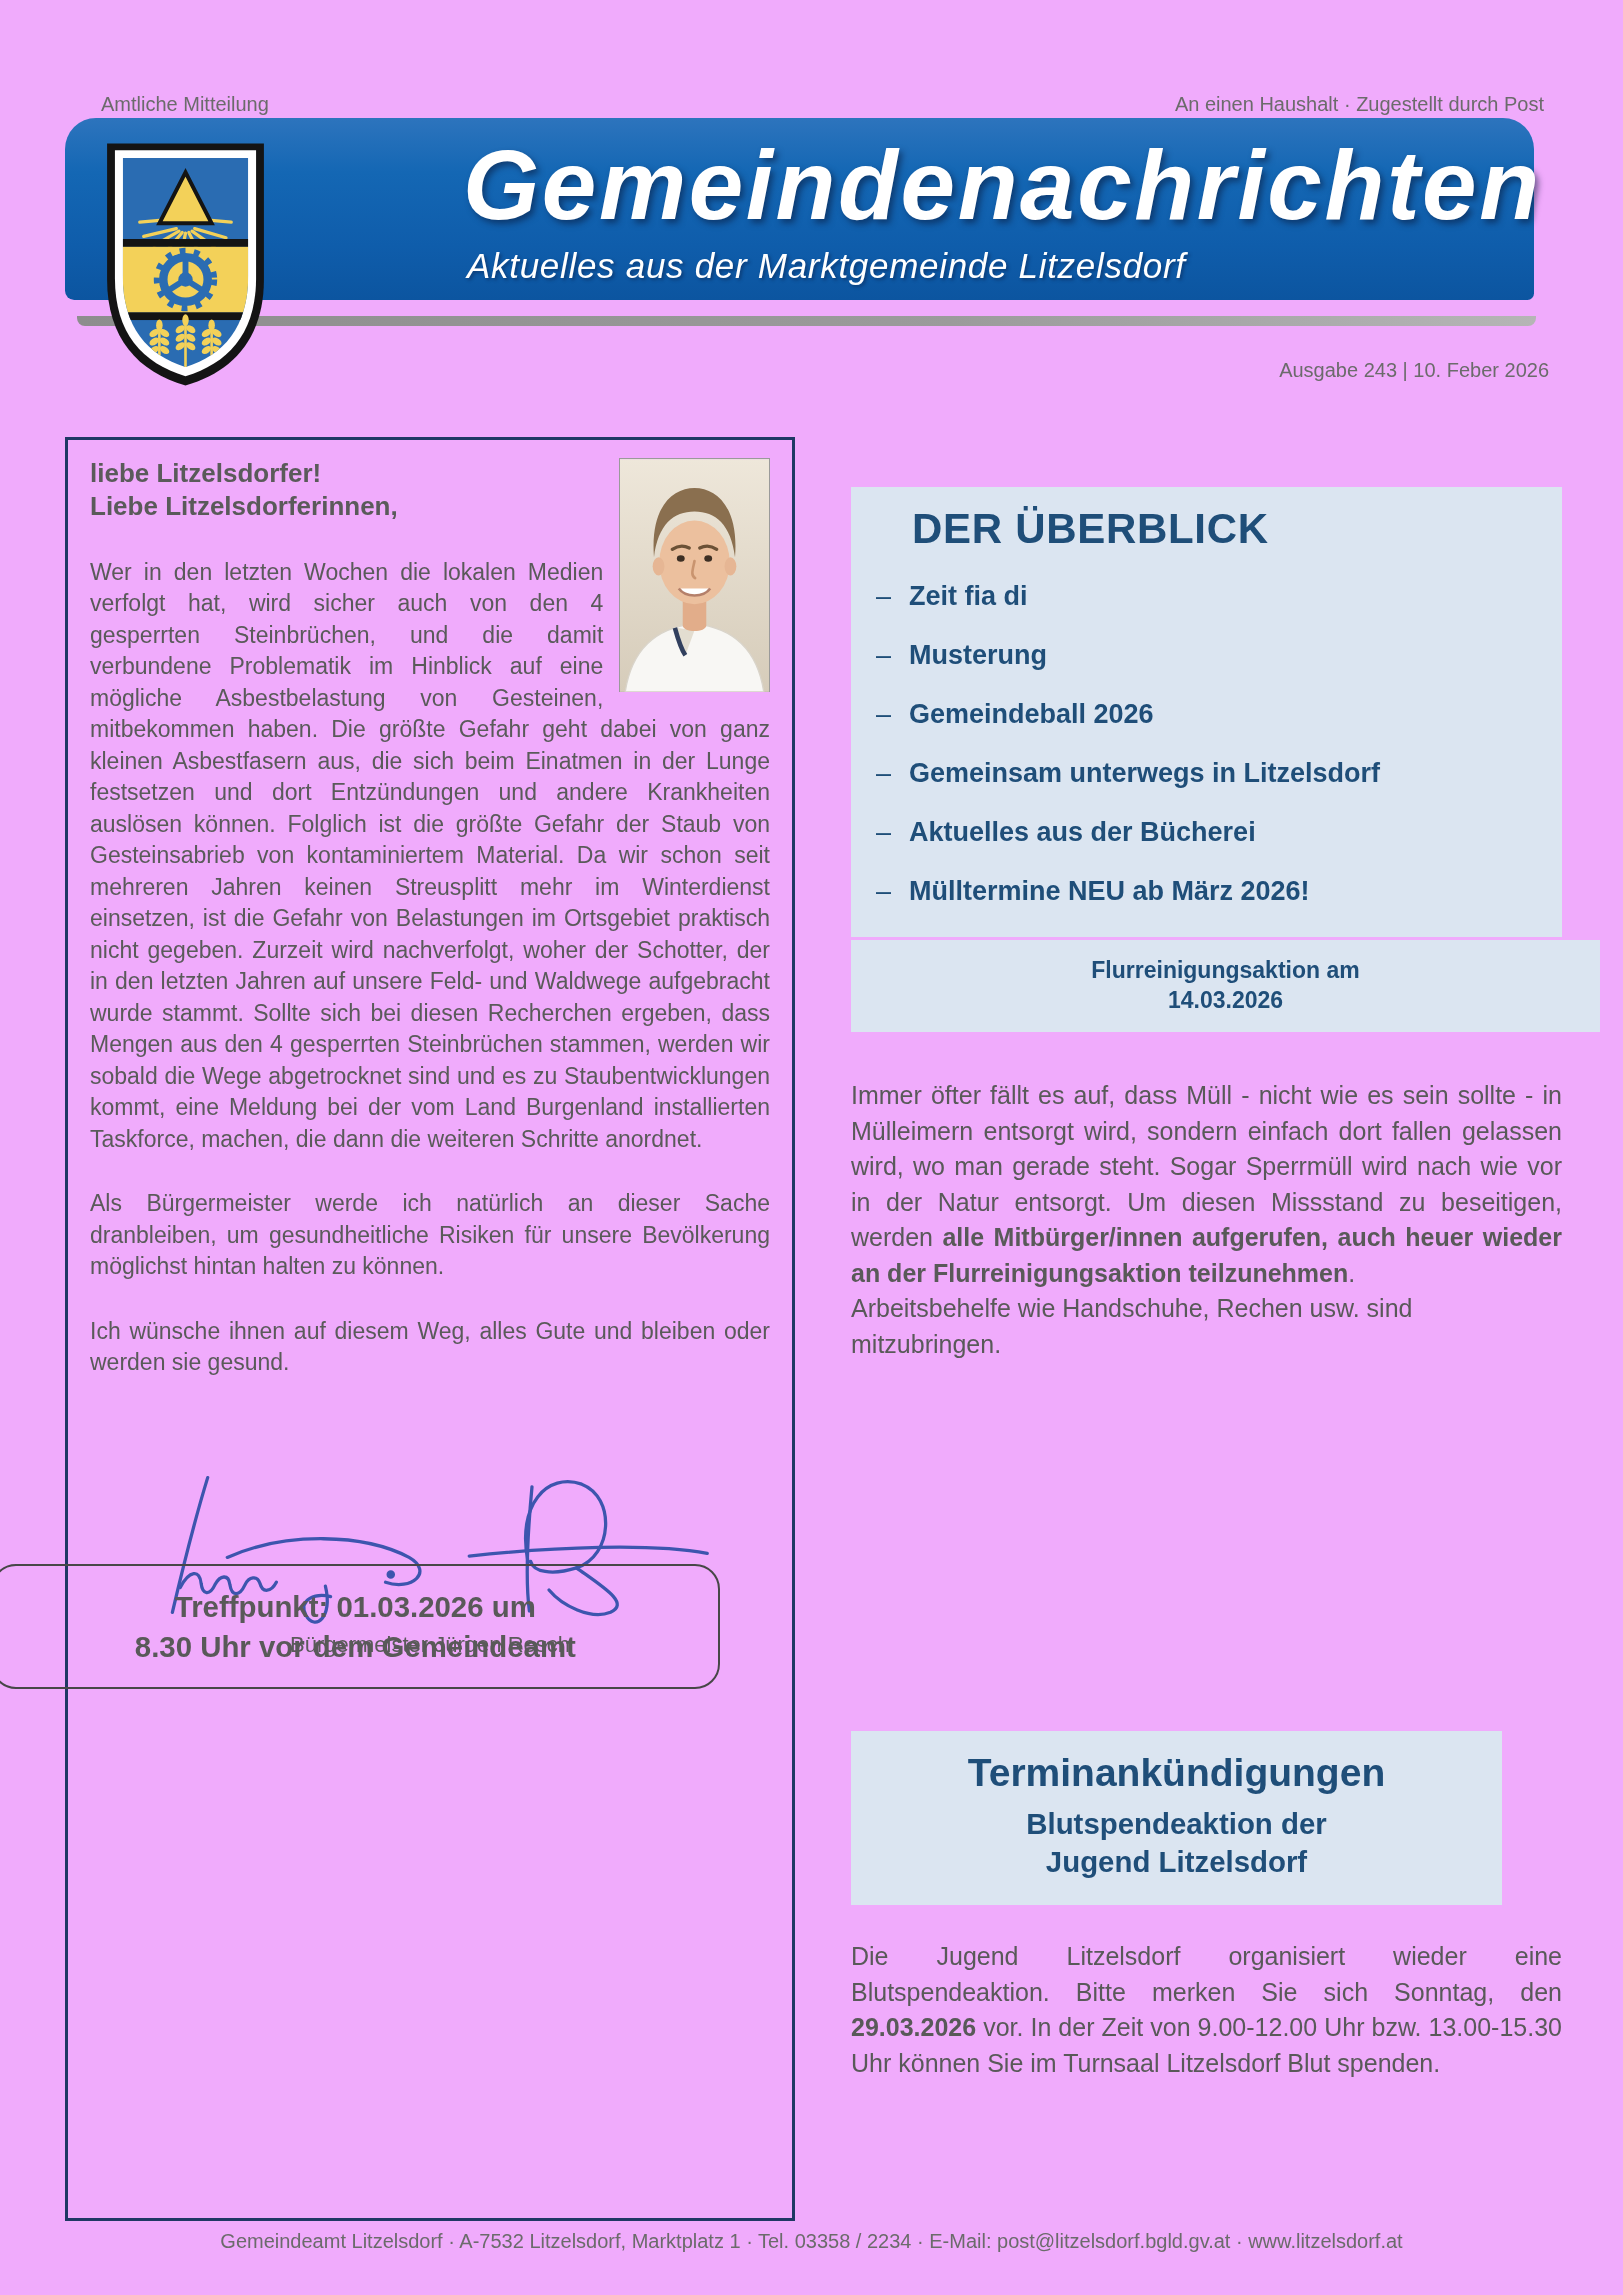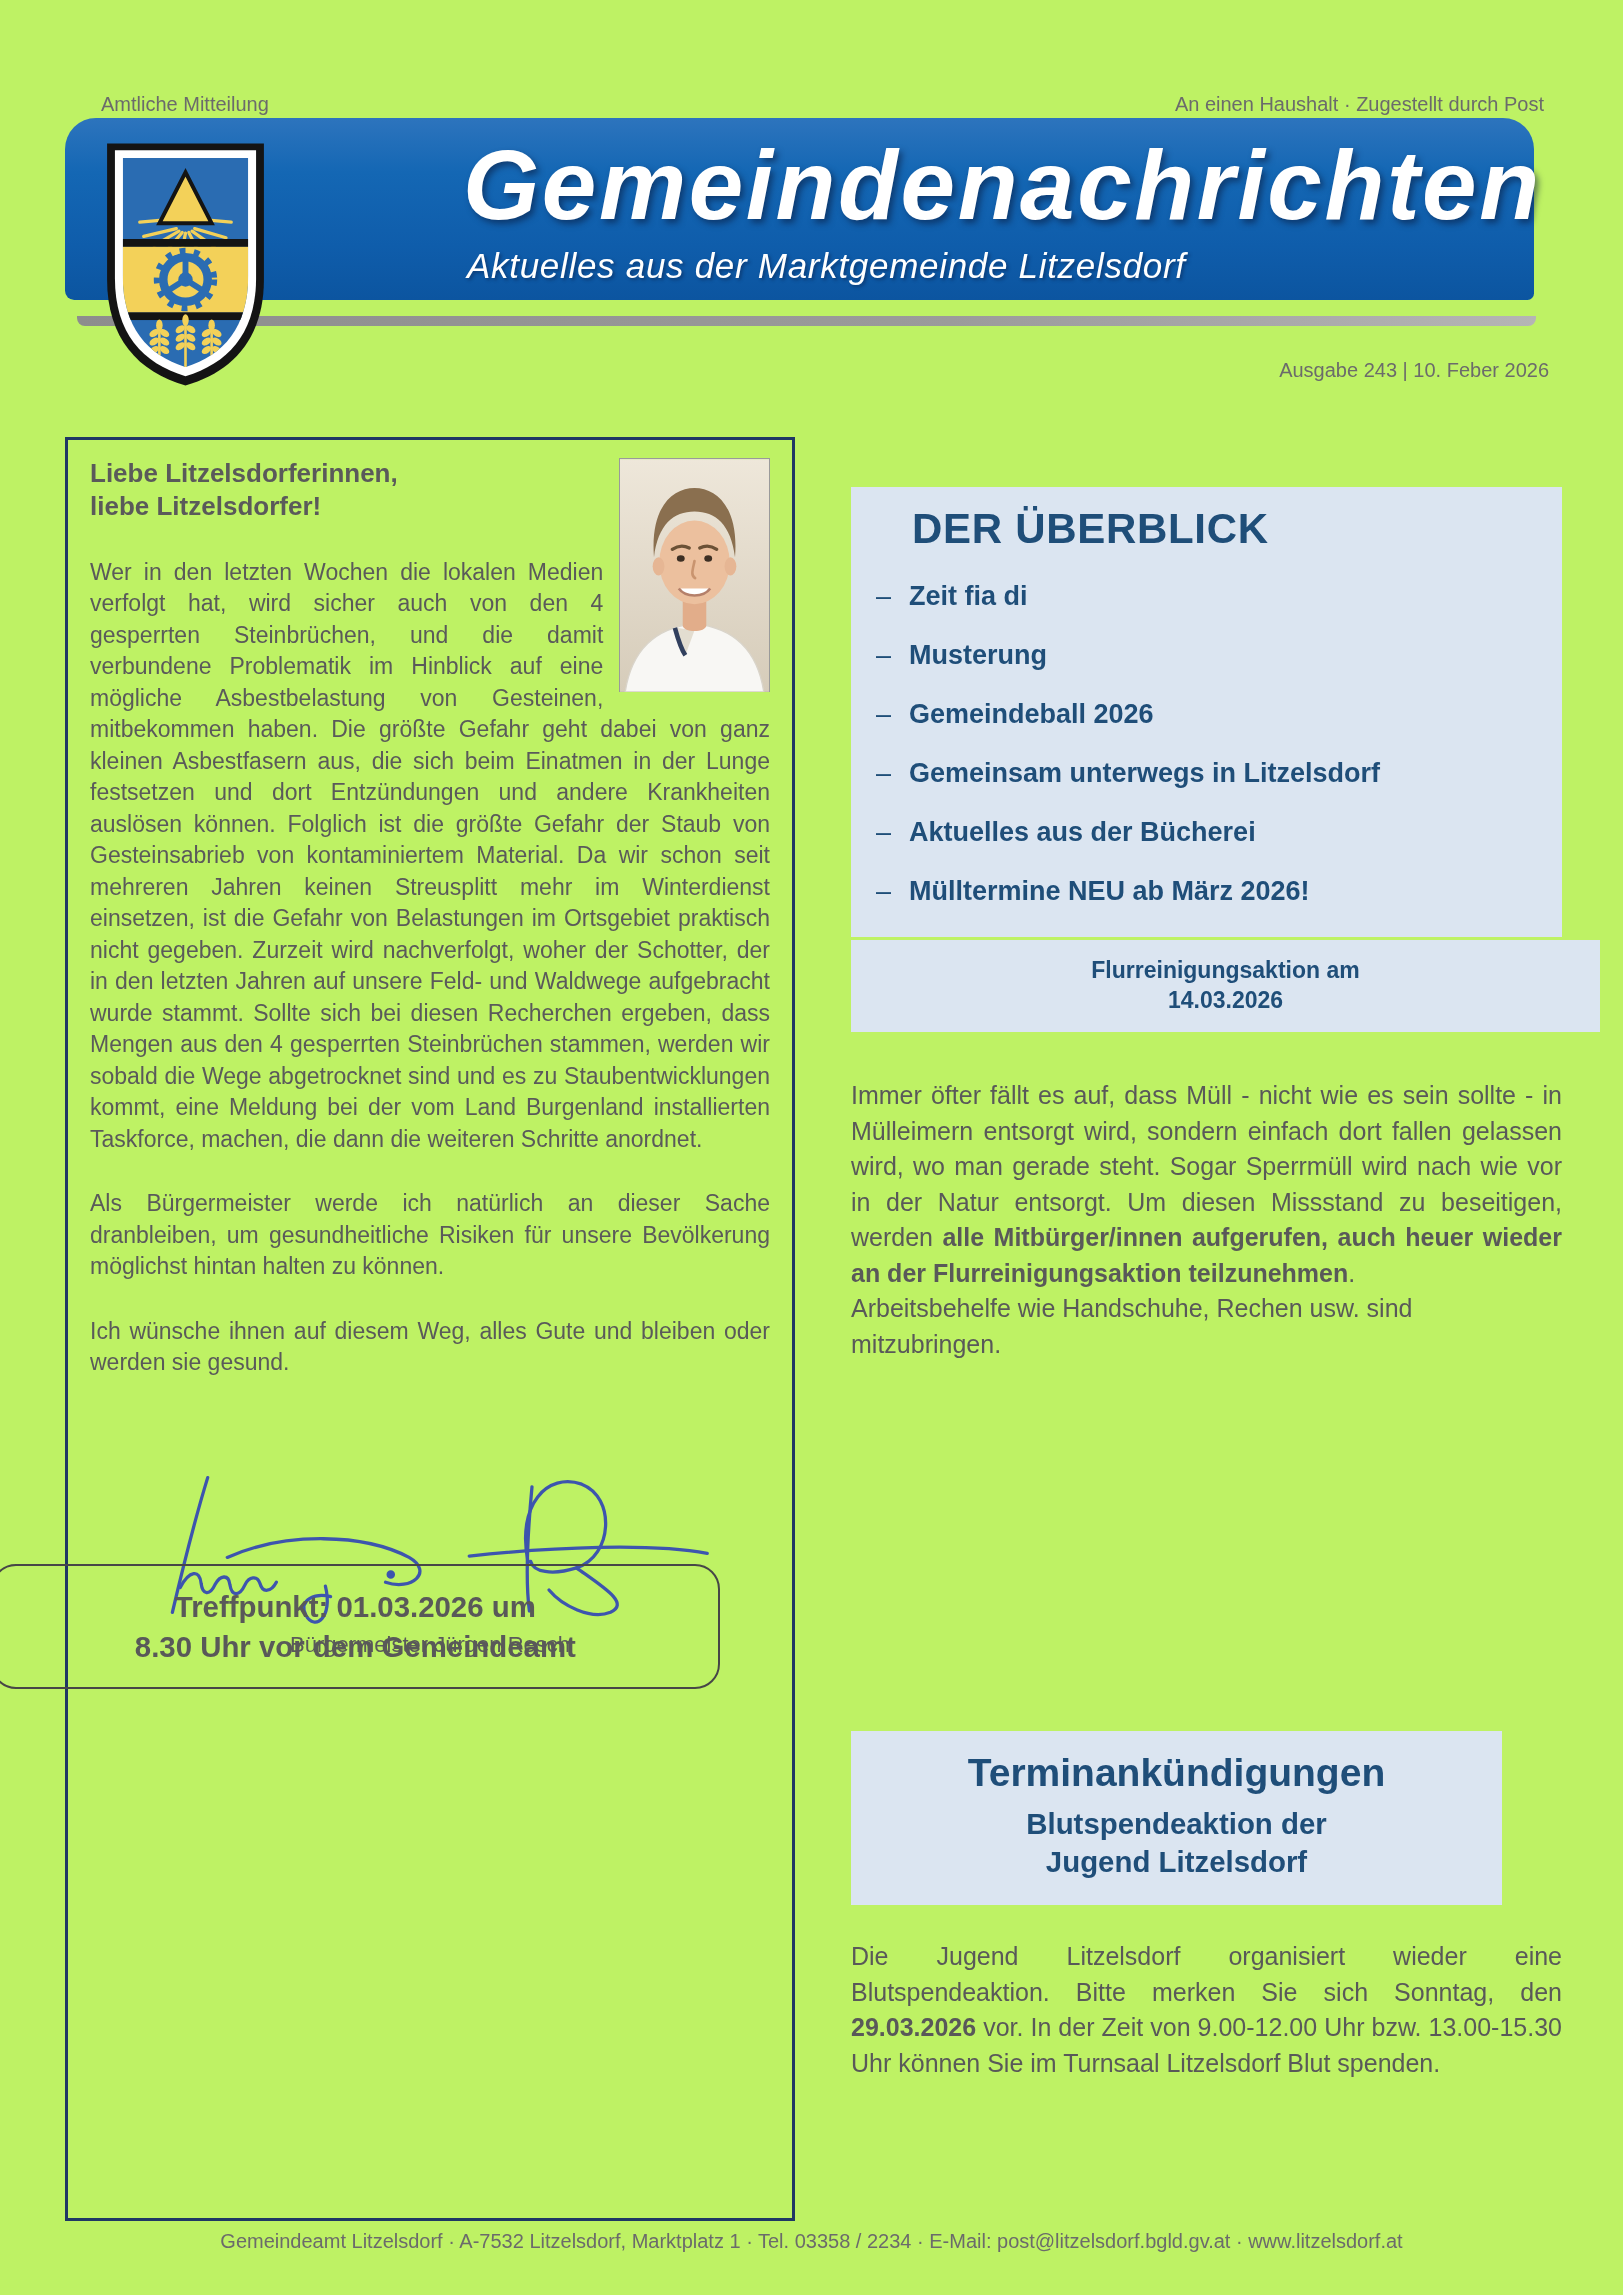--- a/index.html
+++ b/index.html
@@ -1,16 +1,16 @@
 <!DOCTYPE html>
 <html style="font-size:10.5px"><head>
 <meta charset="utf-8">
 <style>
   html,body{margin:0;padding:0;background:#ffffff;}
-  .page{position:relative;width:1623px;height:2295px;background:#bef264;overflow:hidden;
+  .page{position:relative;width:1623px;height:2295px;background:#f0abfc;overflow:hidden;
         font-family:"Liberation Sans",sans-serif;}
 
   
   .topbar{position:absolute;top:93px;left:101px;right:79px;display:flex;
           justify-content:space-between;color:#6b6b6b;font-size:20px;}
 
   
   .banner{position:absolute;left:65px;top:118px;width:1469px;height:182px;
           border-radius:31px 31px 6.5px 9.2px;
           background:linear-gradient(180deg,#2d74bd 0%,#1467b4 30%,#0f5dab 70%,#0c55a0 100%);}
@@ -194,22 +194,22 @@
         <ellipse cx="93" cy="152" rx="6" ry="5" fill="#3d2f24"></ellipse>
         <ellipse cx="135" cy="152" rx="6" ry="5" fill="#3d2f24"></ellipse>
 
         <path d="M114,156 c-3,14 -6,22 1,26" fill="none" stroke="#c9946f" stroke-width="4" stroke-linecap="round"></path>
 
         <path d="M90,198 C100,212 128,212 138,198" fill="#ffffff" stroke="#b5806a" stroke-width="4"></path>
       </svg>
     </div>
 
     <div class="salutation">
+      <div>liebe Litzelsdorfer!</div>
       <div>Liebe Litzelsdorferinnen,</div>
-      <div>liebe Litzelsdorfer!</div>
     </div>
 
     <p class="letter-par">Wer in den letzten Wochen die lokalen Medien verfolgt hat, wird sicher auch von den 4 gesperrten Steinbrüchen, und die damit verbundene Problematik im Hinblick auf eine mögliche Asbestbelastung von Gesteinen, mitbekommen haben. Die größte Gefahr geht dabei von ganz kleinen Asbestfasern aus, die sich beim Einatmen in der Lunge festsetzen und dort Entzündungen und andere Krankheiten auslösen können. Folglich ist die größte Gefahr der Staub von Gesteinsabrieb von kontaminiertem Material. Da wir schon seit mehreren Jahren keinen Streusplitt mehr im Winterdienst einsetzen, ist die Gefahr von Belastungen im Ortsgebiet praktisch nicht gegeben. Zurzeit wird nachverfolgt, woher der Schotter, der in den letzten Jahren auf unsere Feld- und Waldwege aufgebracht wurde stammt. Sollte sich bei diesen Recherchen ergeben, dass Mengen aus den 4 gesperrten Steinbrüchen stammen, werden wir sobald die Wege abgetrocknet sind und es zu Staubentwicklungen kommt, eine Meldung bei der vom Land Burgenland installierten Taskforce, machen, die dann die weiteren Schritte anordnet.</p>
     <p class="letter-par">Als Bürgermeister werde ich natürlich an dieser Sache dranbleiben, um gesundheitliche Risiken für unsere Bevölkerung möglichst hintan halten zu können.</p>
     <p class="letter-par">Ich wünsche ihnen auf diesem Weg, alles Gute und bleiben oder werden sie gesund.</p>
 
     <div class="signature-wrap">
       <svg width="602" height="170" viewBox="0 0 920 260">
         <g fill="none" stroke="#3d55ae" stroke-width="5" stroke-linecap="round">
 

